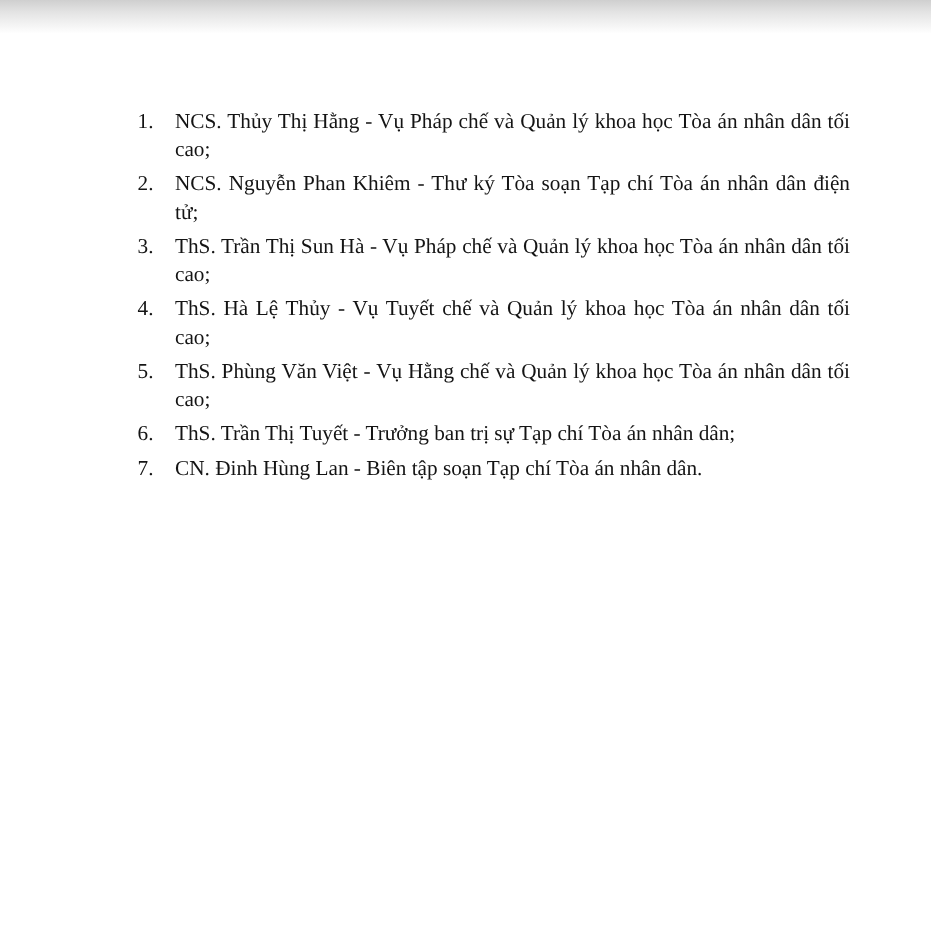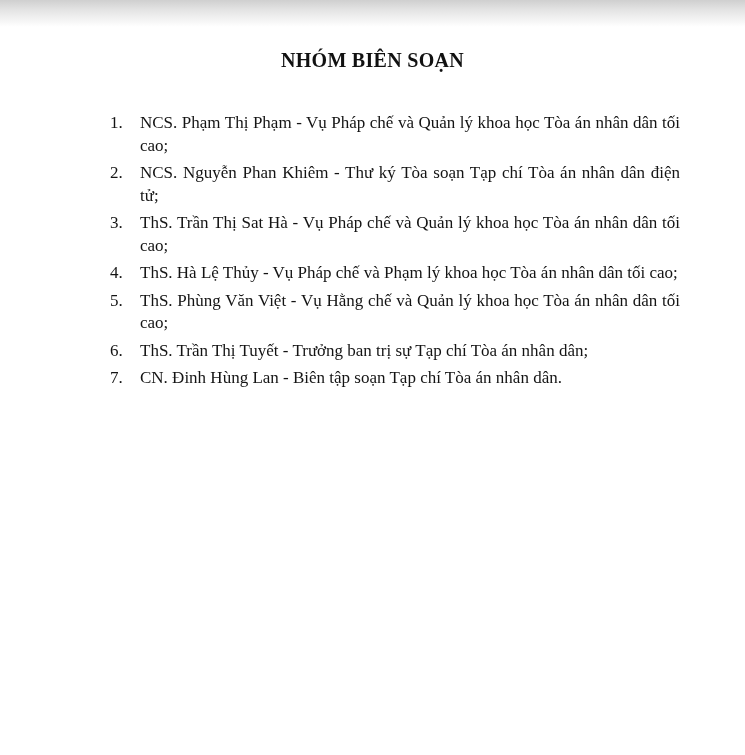--- a/index.html
+++ b/index.html
@@ -58,38 +58,37 @@
     text-justify: inter-word;
   }
 </style>
 </head>
 <body>
 
 <div class="page">
   <div class="page-top-shadow"></div>
   <div class="content">
 
-    <div class="doc-title">NHÓM BIÊN SOẠN</div>
 
     <ol class="editor-list">
       <li class="editor-item">
         <span class="item-number">1.</span>
-        <span class="item-text">NCS. Phạm Thị Phạm - Vụ Pháp chế và Quản lý khoa học Tòa án nhân dân tối cao;</span>
+        <span class="item-text">NCS. Thủy Thị Hằng - Vụ Pháp chế và Quản lý khoa học Tòa án nhân dân tối cao;</span>
       </li>
       <li class="editor-item">
         <span class="item-number">2.</span>
         <span class="item-text">NCS. Nguyễn Phan Khiêm - Thư ký Tòa soạn Tạp chí Tòa án nhân dân điện tử;</span>
       </li>
       <li class="editor-item">
         <span class="item-number">3.</span>
-        <span class="item-text">ThS. Trần Thị Sat Hà - Vụ Pháp chế và Quản lý khoa học Tòa án nhân dân tối cao;</span>
+        <span class="item-text">ThS. Trần Thị Sun Hà - Vụ Pháp chế và Quản lý khoa học Tòa án nhân dân tối cao;</span>
       </li>
       <li class="editor-item">
         <span class="item-number">4.</span>
-        <span class="item-text">ThS. Hà Lệ Thủy - Vụ Pháp chế và Phạm lý khoa học Tòa án nhân dân tối cao;</span>
+        <span class="item-text">ThS. Hà Lệ Thủy - Vụ Tuyết chế và Quản lý khoa học Tòa án nhân dân tối cao;</span>
       </li>
       <li class="editor-item">
         <span class="item-number">5.</span>
         <span class="item-text">ThS. Phùng Văn Việt - Vụ Hằng chế và Quản lý khoa học Tòa án nhân dân tối cao;</span>
       </li>
       <li class="editor-item">
         <span class="item-number">6.</span>
         <span class="item-text">ThS. Trần Thị Tuyết - Trưởng ban trị sự Tạp chí Tòa án nhân dân;</span>
       </li>
       <li class="editor-item">

